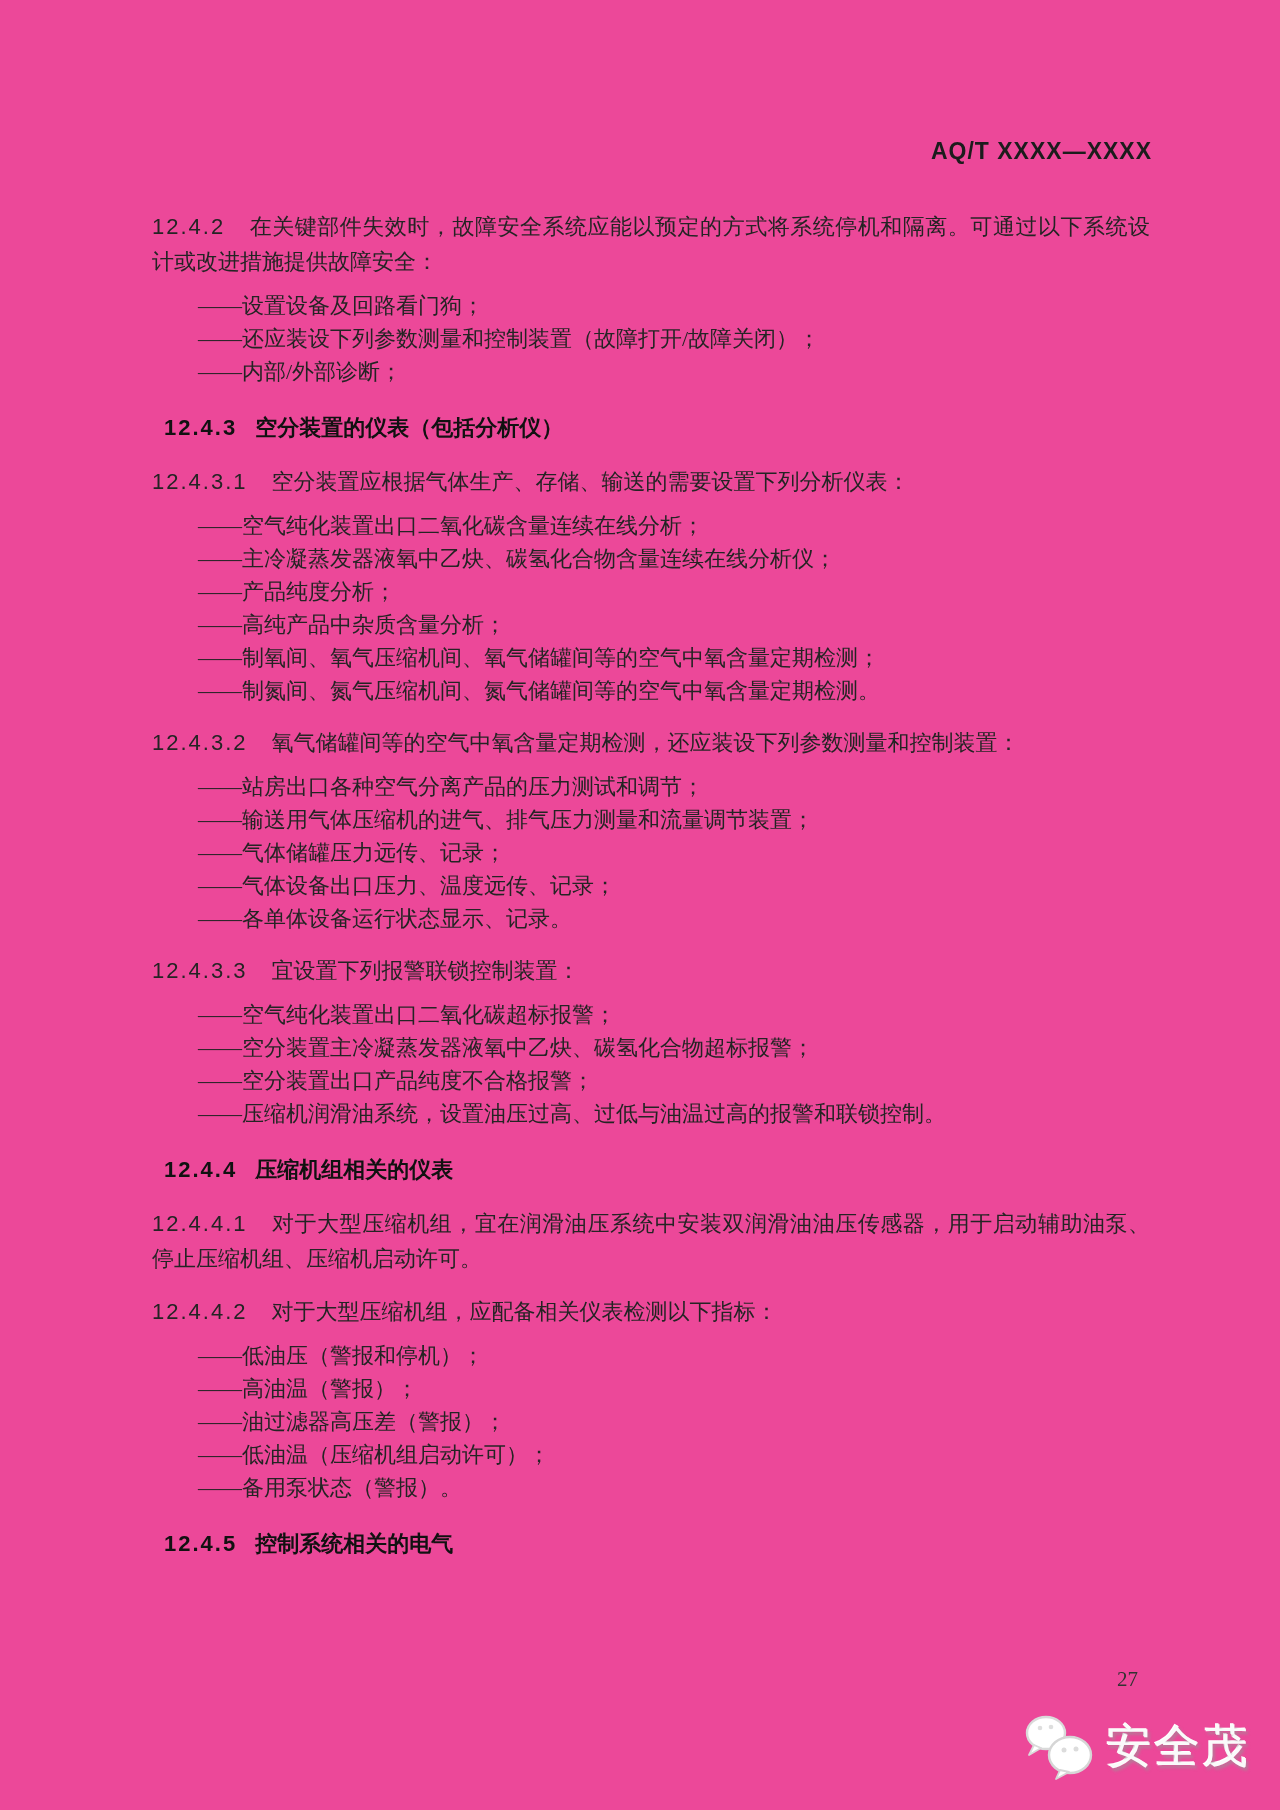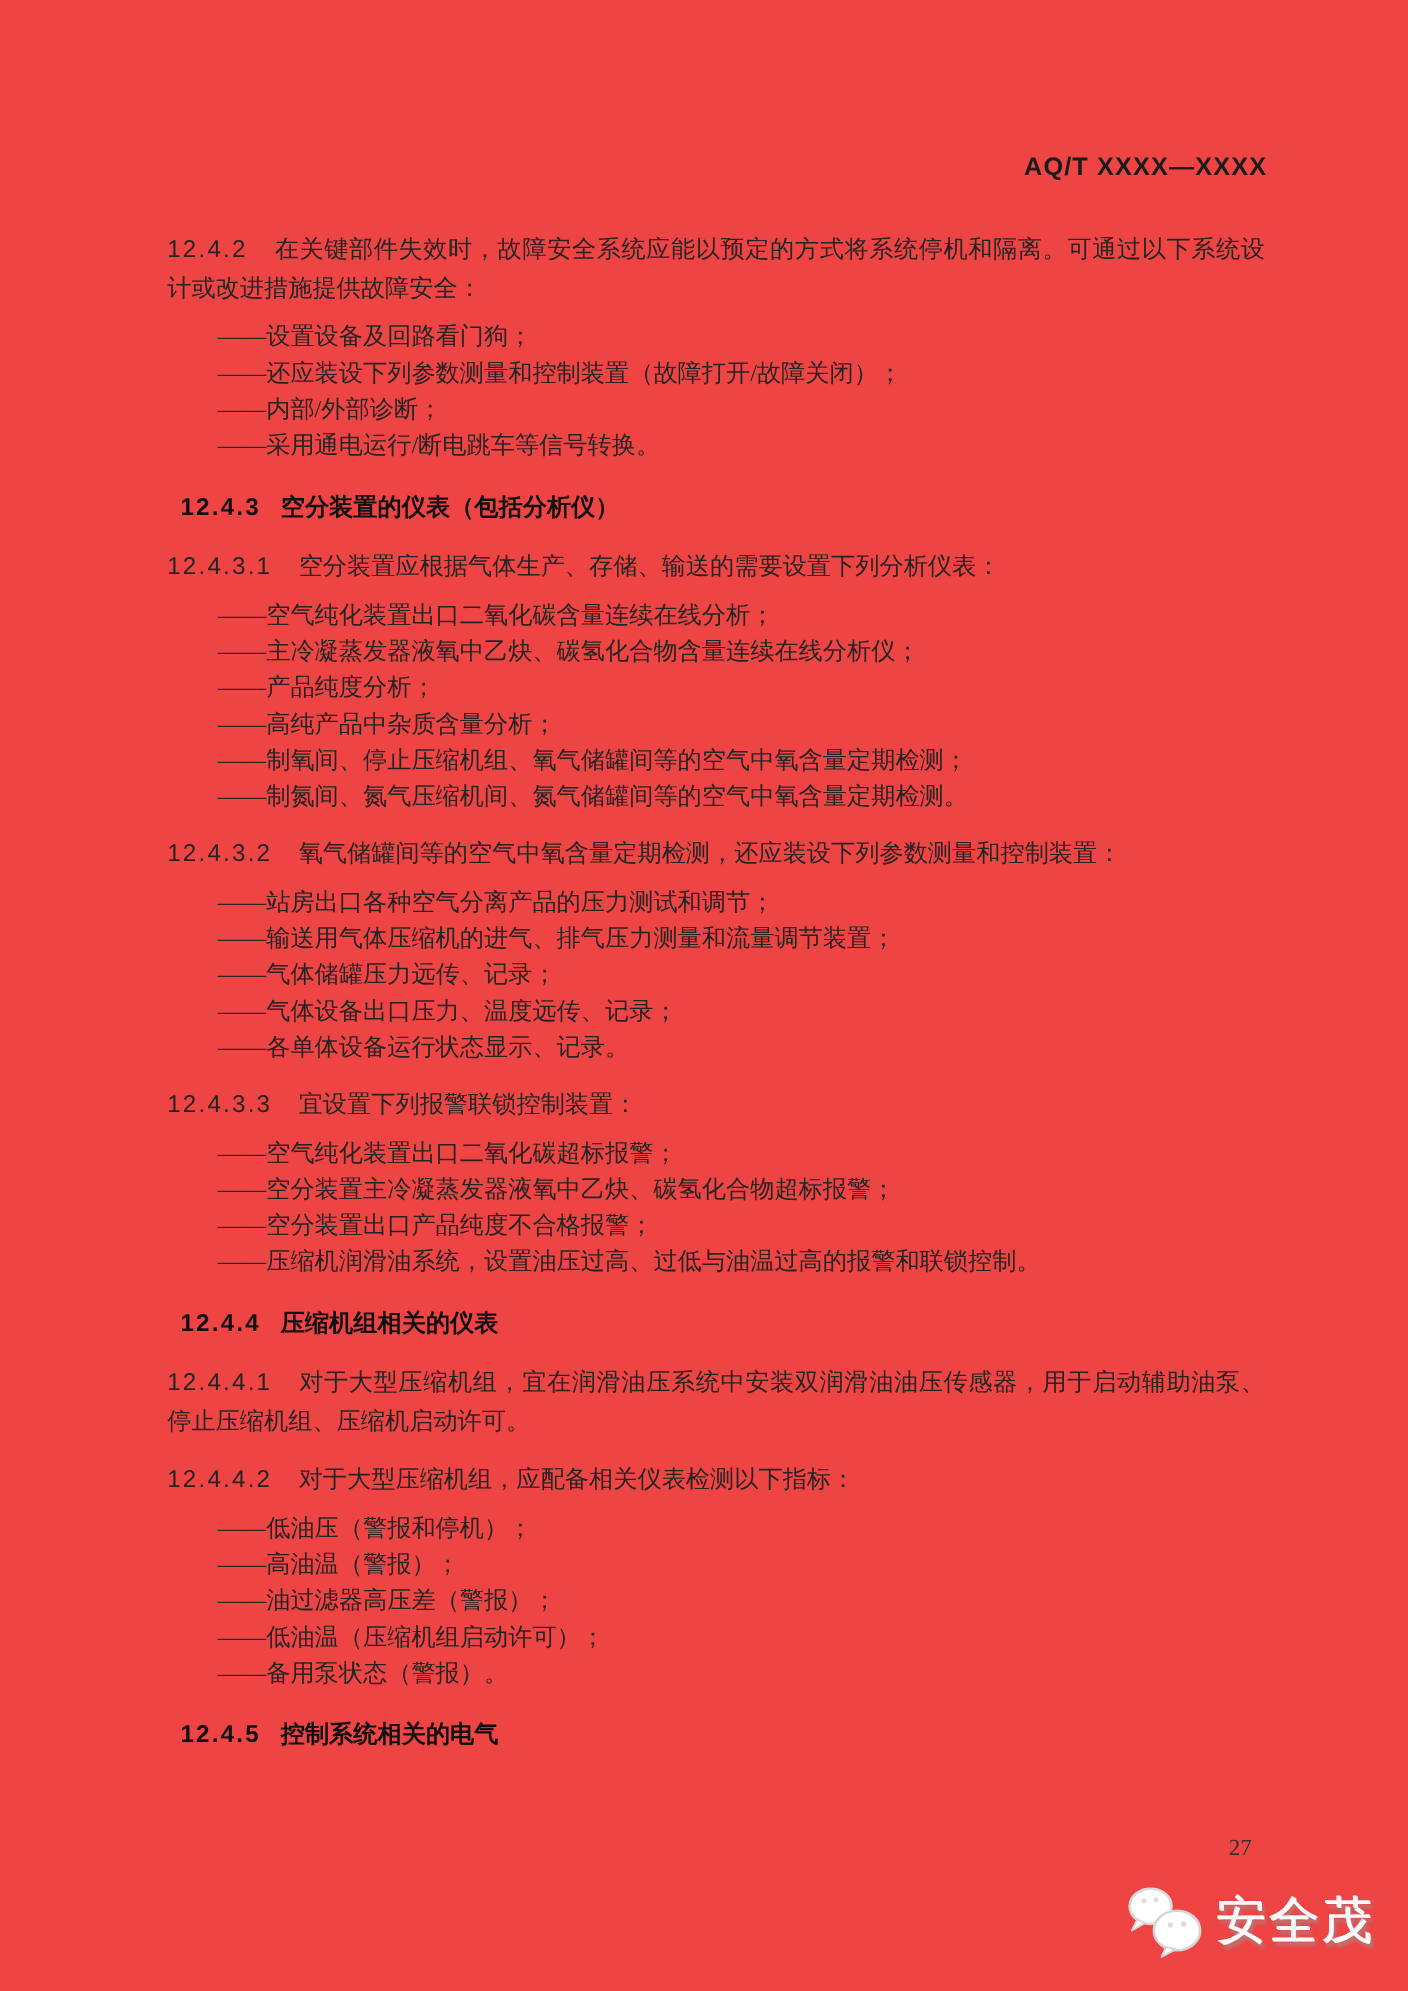--- a/index.html
+++ b/index.html
@@ -1,20 +1,20 @@
 <!DOCTYPE html>
 <html><head>
 <meta charset="utf-8">
 <style>
   html, body { margin: 0; padding: 0; background: #ffffff; }
   .page {
     position: relative;
     width: 1280px;
     height: 1810px;
-    background: #ef4444;
+    background: #ec4899;
     overflow: hidden;
     font-family: "Liberation Serif", "DejaVu Serif", serif;
     color: #242424;
   }
   .std-code {
     position: absolute;
     top: 138px;
     right: 128px;
     font-family: "Liberation Sans", "DejaVu Sans", sans-serif;
     font-weight: 700;
@@ -96,34 +96,33 @@
   <span class="std-code">AQ/T XXXX—XXXX</span>
 
   <div class="content">
 
     <div class="clause first">
       <p class="para"><span class="num">12.4.2</span><span>在关键部件失效时，故障安全系统应能以预定的方式将系统停机和隔离。可通过以下系统设计或改进措施提供故障安全：</span></p>
       <ul class="dash-list">
         <li>——设置设备及回路看门狗；</li>
         <li>——还应装设下列参数测量和控制装置（故障打开/故障关闭）；</li>
         <li>——内部/外部诊断；</li>
-        <li>——采用通电运行/断电跳车等信号转换。</li>
       </ul>
     </div>
 
     <h3 class="sec-heading"><span class="num">12.4.3</span><span>空分装置的仪表（包括分析仪）</span></h3>
 
     <div class="clause">
       <p class="para"><span class="num">12.4.3.1</span><span>空分装置应根据气体生产、存储、输送的需要设置下列分析仪表：</span></p>
       <ul class="dash-list">
         <li>——空气纯化装置出口二氧化碳含量连续在线分析；</li>
         <li>——主冷凝蒸发器液氧中乙炔、碳氢化合物含量连续在线分析仪；</li>
         <li>——产品纯度分析；</li>
         <li>——高纯产品中杂质含量分析；</li>
-        <li>——制氧间、停止压缩机组、氧气储罐间等的空气中氧含量定期检测；</li>
+        <li>——制氧间、氧气压缩机间、氧气储罐间等的空气中氧含量定期检测；</li>
         <li>——制氮间、氮气压缩机间、氮气储罐间等的空气中氧含量定期检测。</li>
       </ul>
     </div>
 
     <div class="clause">
       <p class="para"><span class="num">12.4.3.2</span><span>氧气储罐间等的空气中氧含量定期检测，还应装设下列参数测量和控制装置：</span></p>
       <ul class="dash-list">
         <li>——站房出口各种空气分离产品的压力测试和调节；</li>
         <li>——输送用气体压缩机的进气、排气压力测量和流量调节装置；</li>
         <li>——气体储罐压力远传、记录；</li>

